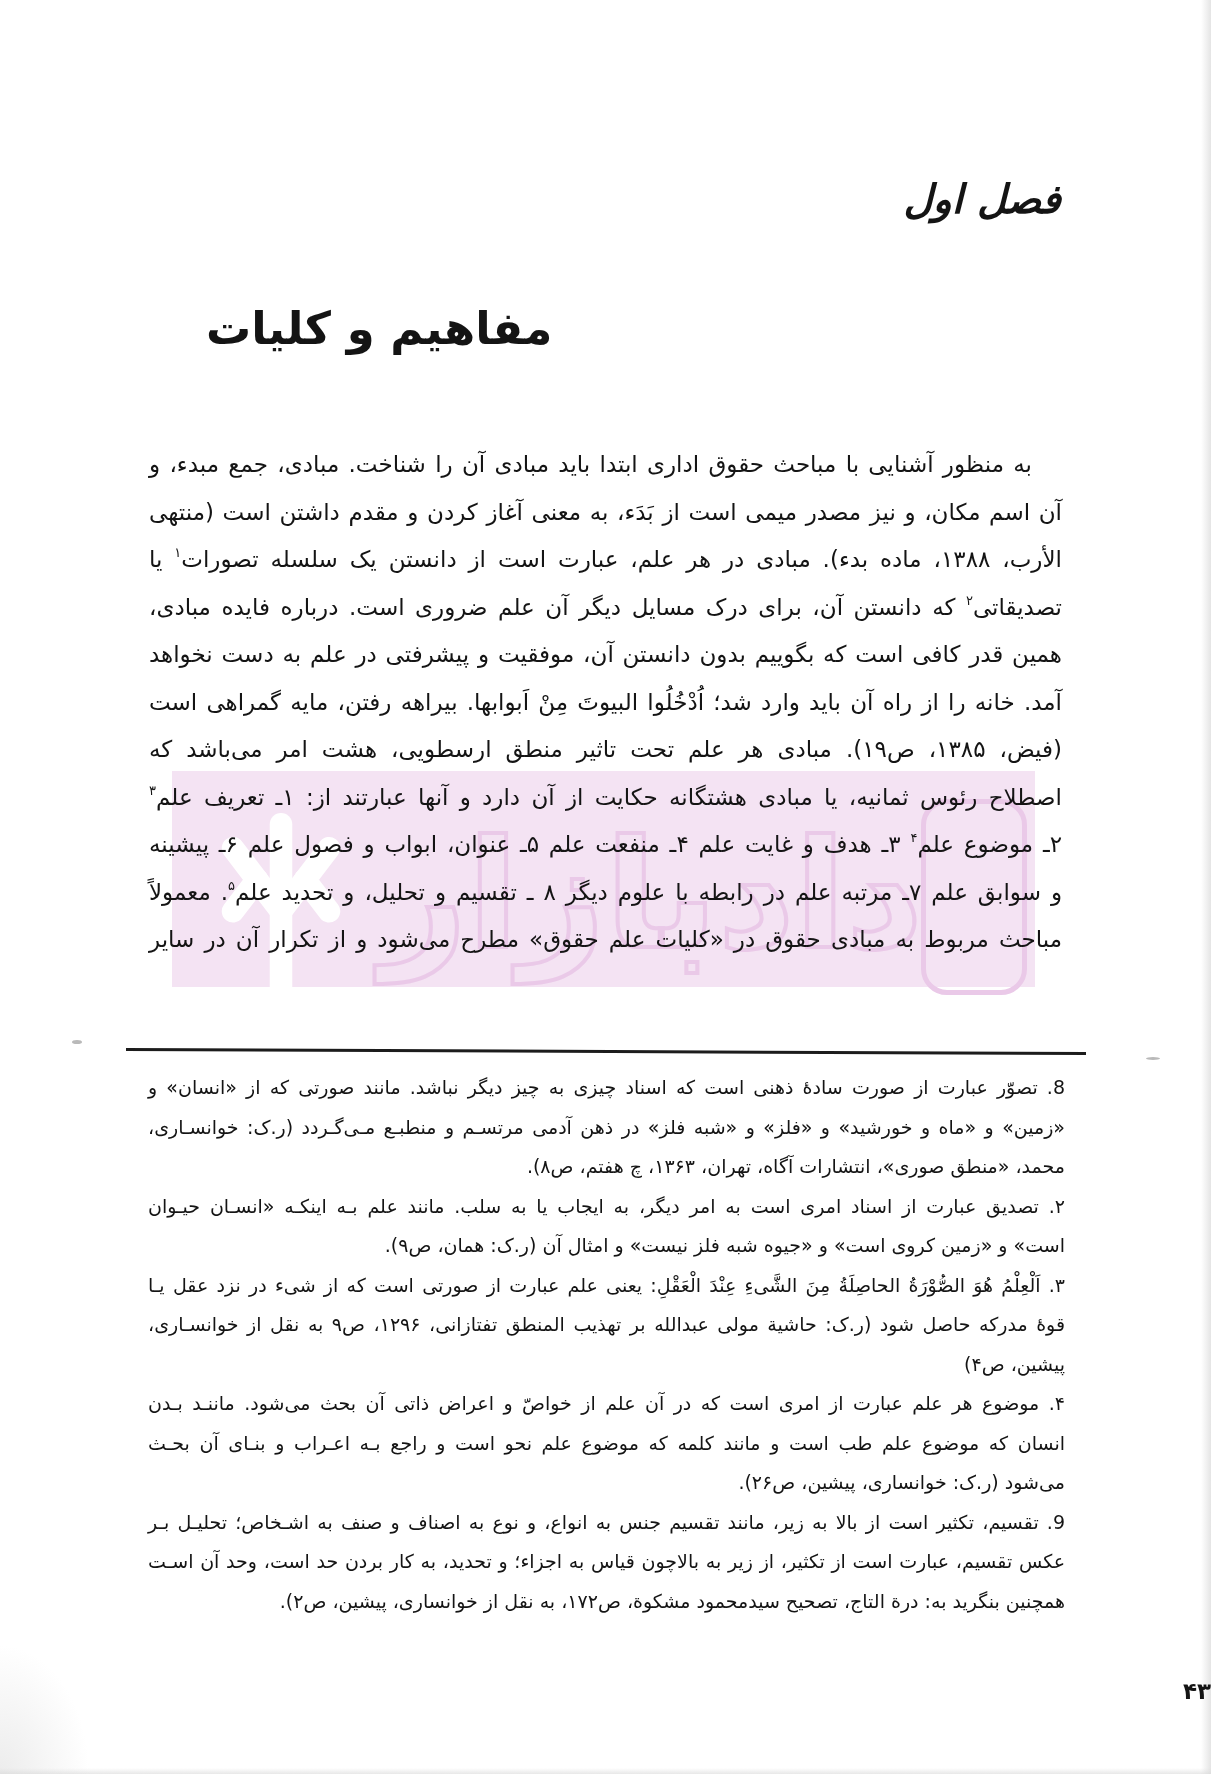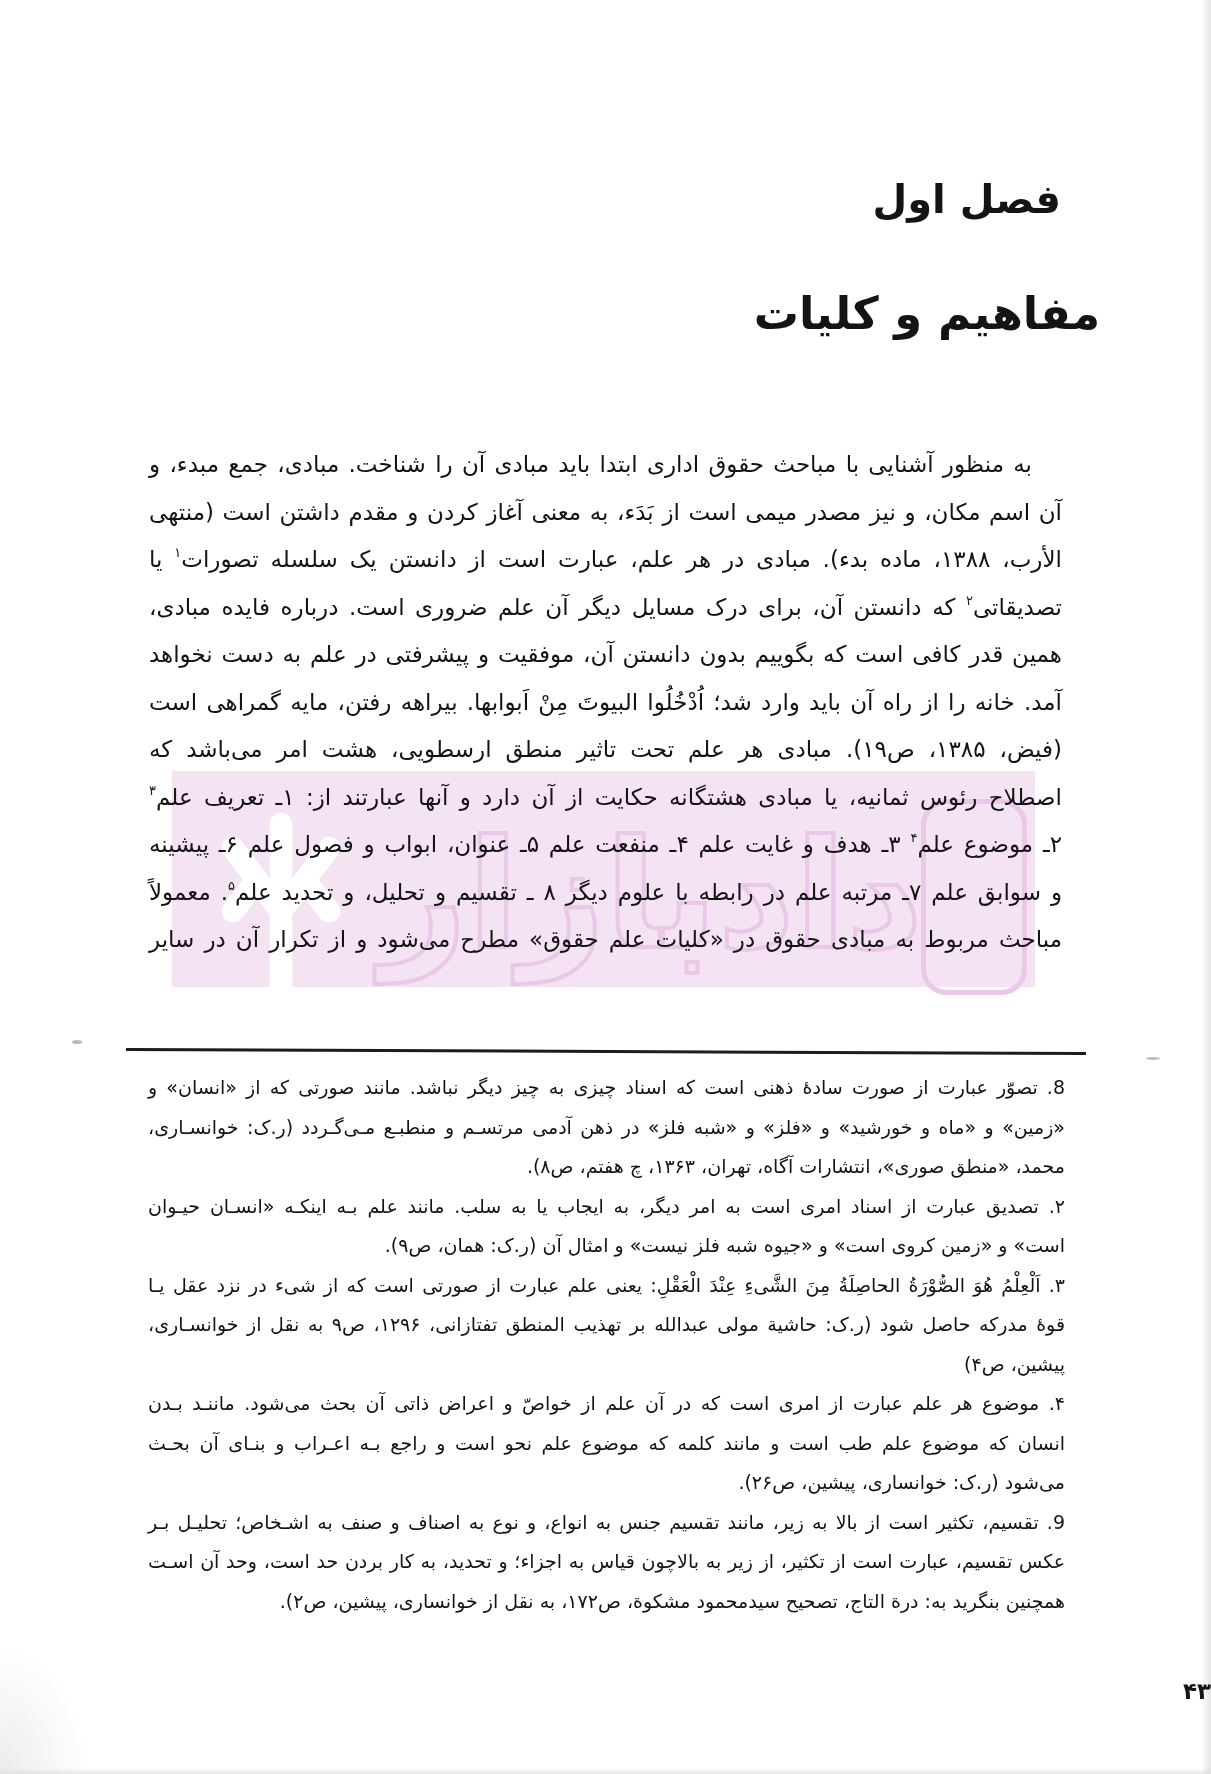--- a/index.html
+++ b/index.html
@@ -17,25 +17,25 @@
   .edge-right{position:absolute;top:0;right:0;width:10px;height:100%;
     background:linear-gradient(to left,#cfcfcf,rgba(255,255,255,0));opacity:.55;}
   .edge-bottom{position:absolute;bottom:0;left:0;width:100%;height:6px;
     background:linear-gradient(to top,#d8d8d8,rgba(255,255,255,0));opacity:.6;}
   .corner-smudge{position:absolute;left:0;bottom:0;width:90px;height:130px;
     background:radial-gradient(ellipse at left bottom,#d9d9d9,rgba(255,255,255,0) 70%);opacity:.5;}
   .speck{position:absolute;background:#b9b9b9;border-radius:50%;}
 
   .chapter{
     position:absolute;top:176px;right:150px;
-    font-size:40px;font-weight:bold;letter-spacing:1px;
+    font-size:40px;font-weight:bold;letter-spacing:1px;font-style:italic;
   }
   .title{
-    position:absolute;top:286px;left:190px;right:110px;margin:1px;
-    text-align:right;font-size:45px;font-weight:bold;
+    position:absolute;top:286px;left:190px;right:110px;margin:16px;
+    text-align:left;font-size:45px;font-weight:bold;
   }
 
   
   .wm-band{position:absolute;left:172px;top:771px;width:863px;height:216px;z-index:0;}
   .wm-text{
     position:absolute;right:112px;top:14px;
     font-size:150px;font-weight:bold;line-height:220px;
     color:transparent;-webkit-text-stroke:4px #eac9e8;
     letter-spacing:6px;white-space:nowrap;
   }

